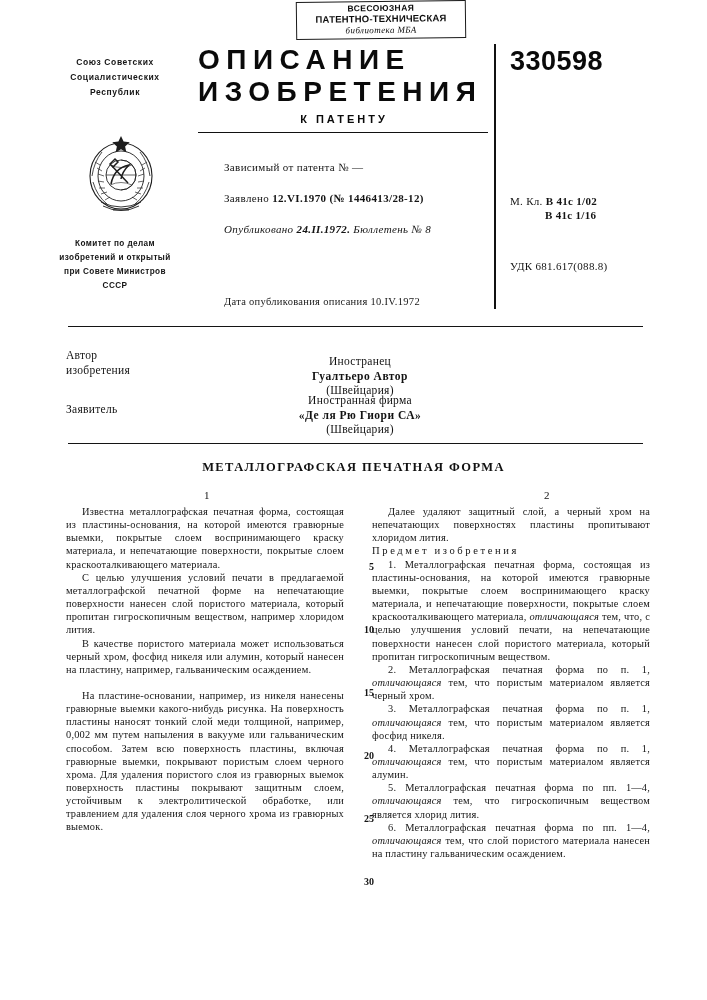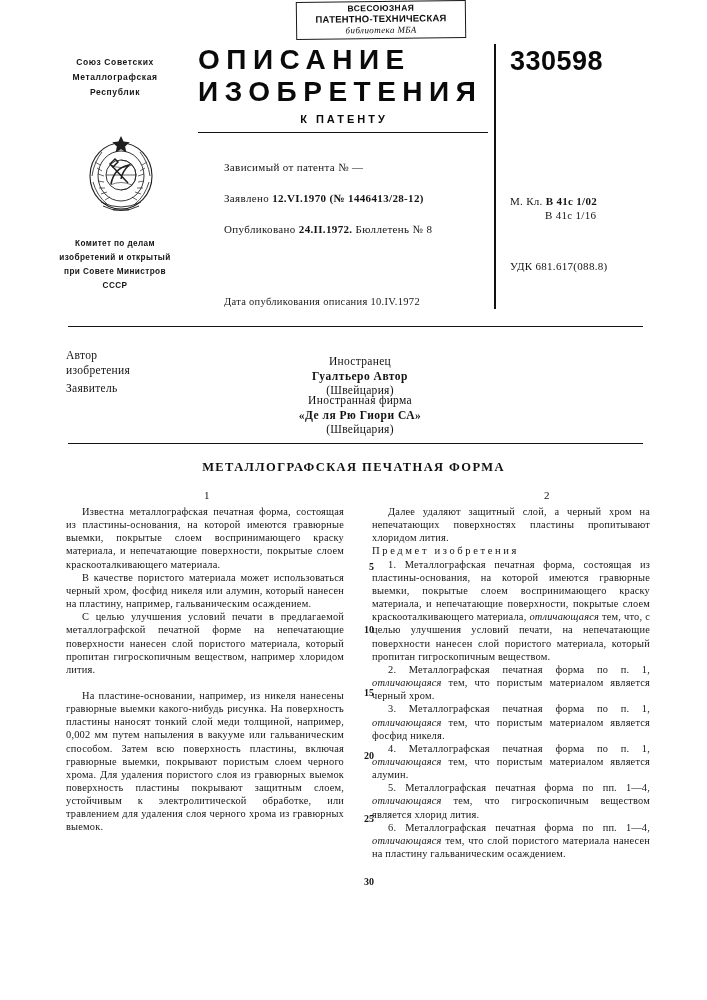--- a/index.html
+++ b/index.html
@@ -135,21 +135,21 @@
   .biblio {
     position: absolute;
     left: 224px;
     top: 160px;
     width: 262px;
     font-size: 11px;
     line-height: 14px;
     color: #141414;
   }
   .biblio-row { margin-bottom: 17px; white-space: nowrap; letter-spacing: 0.35px; }
-  .biblio-row.tight { margin-bottom: 23px; }
+  .biblio-row.tight { margin-bottom: 23px; font-style: italic; }
   .biblio-row b { font-weight: bold; }
   .biblio-note {
     position: absolute;
     left: 224px;
     top: 296px;
     font-size: 10.5px;
     letter-spacing: 0.3px;
     color: #1a1a1a;
     white-space: nowrap;
   }
@@ -158,21 +158,21 @@
     position: absolute;
     left: 510px;
     top: 194px;
     font-size: 11px;
     line-height: 14px;
     letter-spacing: 0.3px;
     color: #141414;
     white-space: nowrap;
   }
   .class-block b { font-weight: bold; margin-top: 48px; }
-  .class-second { padding-left: 35px; }
+  .class-second { padding-left: 35px; font-weight: bold; }
   .udk-block {
     position: absolute;
     left: 510px;
     top: 260px;
     font-size: 11px;
     letter-spacing: 0.3px;
     color: #141414;
     white-space: nowrap;
   }
 
@@ -197,21 +197,21 @@
     position: absolute;
     left: 66px;
     top: 348px;
     font-size: 11.5px;
     line-height: 14.5px;
     letter-spacing: 0.3px;
   }
   .label-applicant {
     position: absolute;
     left: 66px;
-    top: 382px;
+    top: 403px;
     font-size: 11.5px;
     letter-spacing: 0.3px;
   }
   .party {
     position: absolute;
     text-align: center;
     width: 280px;
     font-size: 11.5px;
     line-height: 14.5px;
     letter-spacing: 0.3px;
@@ -294,21 +294,21 @@
 <div class="page">
 
   <div class="stamp">
     <div class="stamp-line stamp-l1">ВСЕСОЮЗНАЯ</div>
     <div class="stamp-line stamp-l2">ПАТЕНТНО-ТЕХНИЧЕСКАЯ</div>
     <div class="stamp-line stamp-l3">библиотека МБА</div>
   </div>
 
   <div class="org-name">
     <div>Союз Советских</div>
-    <div>Металлографская</div>
+    <div>Социалистических</div>
     <div>Республик</div>
   </div>
 
   <div class="emblem">
     <svg viewBox="0 0 72 86" width="72" height="86" aria-hidden="true">
       <g fill="none" stroke="#1d1d1d" stroke-width="1">
         <ellipse cx="36" cy="44" rx="31" ry="33" stroke-width="1.1"></ellipse>
         <ellipse cx="36" cy="44" rx="23" ry="25" stroke-width="0.9"></ellipse>
         <circle cx="36" cy="43" r="15" stroke-width="0.9"></circle>
         <path d="M36 28 a15 15 0 0 1 0 30" stroke-width="0.7"></path>
@@ -404,22 +404,22 @@
   </div>
 
   <div class="hr-bottom"></div>
 
   <div class="invention-title">МЕТАЛЛОГРАФСКАЯ ПЕЧАТНАЯ ФОРМА</div>
   <div class="col-marker left">1</div>
   <div class="col-marker right">2</div>
 
   <div class="column left-col">
     <p>Известна металлографская печатная форма, состоящая из пластины-основания, на которой имеются гравюрные выемки, покрытые слоем воспринимающего краску материала, и непечатающие поверхности, покрытые слоем краскооталкивающего материала.</p>
+    <p>С целью улучшения условий печати в предлагаемой металлографской печатной форме на непечатающие поверхности нанесен слой пористого материала, который пропитан гигроскопичным веществом, например хлоридом лития.</p>
     <p>В качестве пористого материала может использоваться черный хром, фосфид никеля или алумин, который нанесен на пластину, например, гальваническим осаждением.</p>
-    <p>С целью улучшения условий печати в предлагаемой металлографской печатной форме на непечатающие поверхности нанесен слой пористого материала, который пропитан гигроскопичным веществом, например хлоридом лития.</p>
     <p class="gap">На пластине-основании, например, из никеля нанесены гравюрные выемки какого-нибудь рисунка. На поверхность пластины наносят тонкий слой меди толщиной, например, 0,002 мм путем напыления в вакууме или гальваническим способом. Затем всю поверхность пластины, включая гравюрные выемки, покрывают пористым слоем черного хрома. Для удаления пористого слоя из гравюрных выемок поверхность пластины покрывают защитным слоем, устойчивым к электролитической обработке, или травлением для удаления слоя черного хрома из гравюрных выемок.</p>
   </div>
 
   <div class="gutter">
     <span style="top:56px">5</span>
     <span style="top:119px">10</span>
     <span style="top:182px">15</span>
     <span style="top:245px">20</span>
     <span style="top:308px">25</span>
     <span style="top:371px">30</span>

